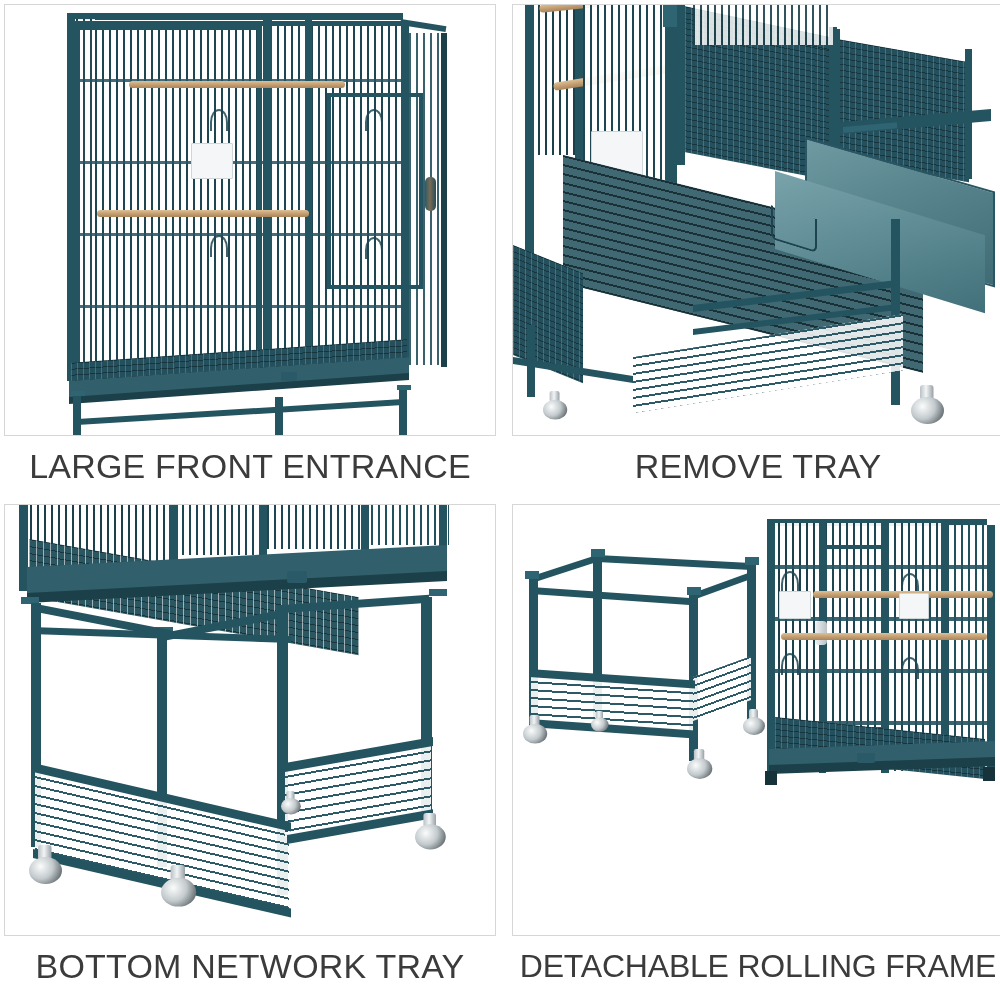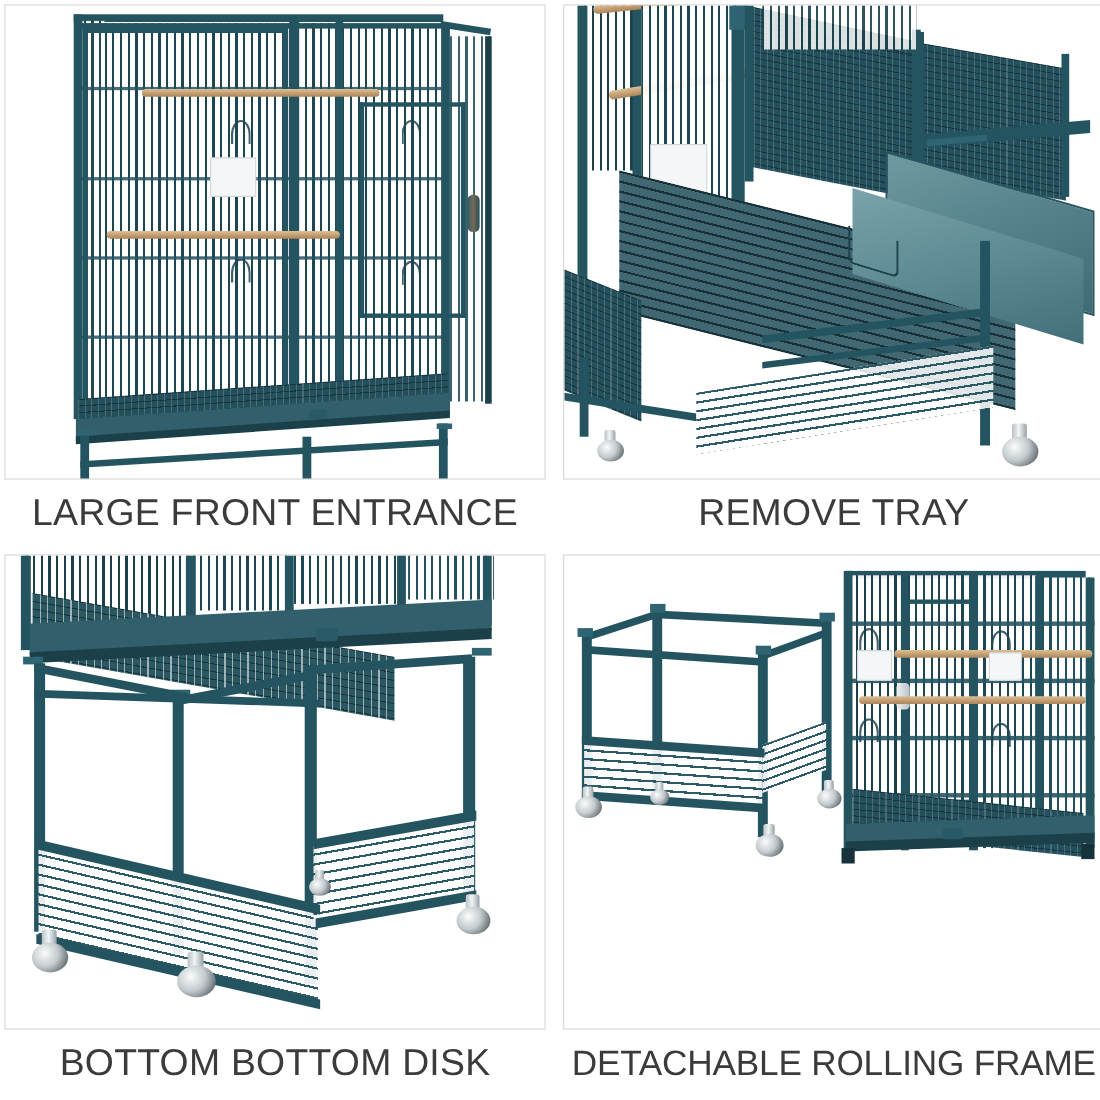--- a/index.html
+++ b/index.html
@@ -275,21 +275,21 @@
         <div class="frame" style="left:28px;top:258px;width:258px;height:9px;transform:skewY(13deg);transform-origin:left top;"></div>
         <div class="frame" style="left:280px;top:258px;width:148px;height:9px;transform:skewY(-10deg);transform-origin:left top;"></div>
         <div class="frame" style="left:28px;top:344px;width:258px;height:9px;transform:skewY(13deg);transform-origin:left top;"></div>
         <div class="frame" style="left:282px;top:330px;width:146px;height:9px;transform:skewY(-10deg);transform-origin:left top;"></div>
 
         <div class="caster" style="left:24px;top:340px;transform:scale(1.5);transform-origin:left top;"></div>
         <div class="caster" style="left:156px;top:360px;transform:scale(1.6);transform-origin:left top;"></div>
         <div class="caster" style="left:410px;top:308px;transform:scale(1.4);transform-origin:left top;"></div>
         <div class="caster" style="left:276px;top:286px;transform:scale(.9);transform-origin:left top;"></div>
       </div>
-      <div class="caption">BOTTOM BOTTOM DISK</div>
+      <div class="caption">BOTTOM NETWORK TRAY</div>
     </div>
 
     <div class="cell">
       <div class="photo" id="p4">
 
         <div class="frame" style="left:16px;top:72px;width:9px;height:150px;"></div>
         <div class="frame" style="left:80px;top:50px;width:9px;height:168px;"></div>
         <div class="frame" style="left:176px;top:88px;width:9px;height:168px;"></div>
         <div class="frame" style="left:234px;top:58px;width:9px;height:158px;"></div>
 

